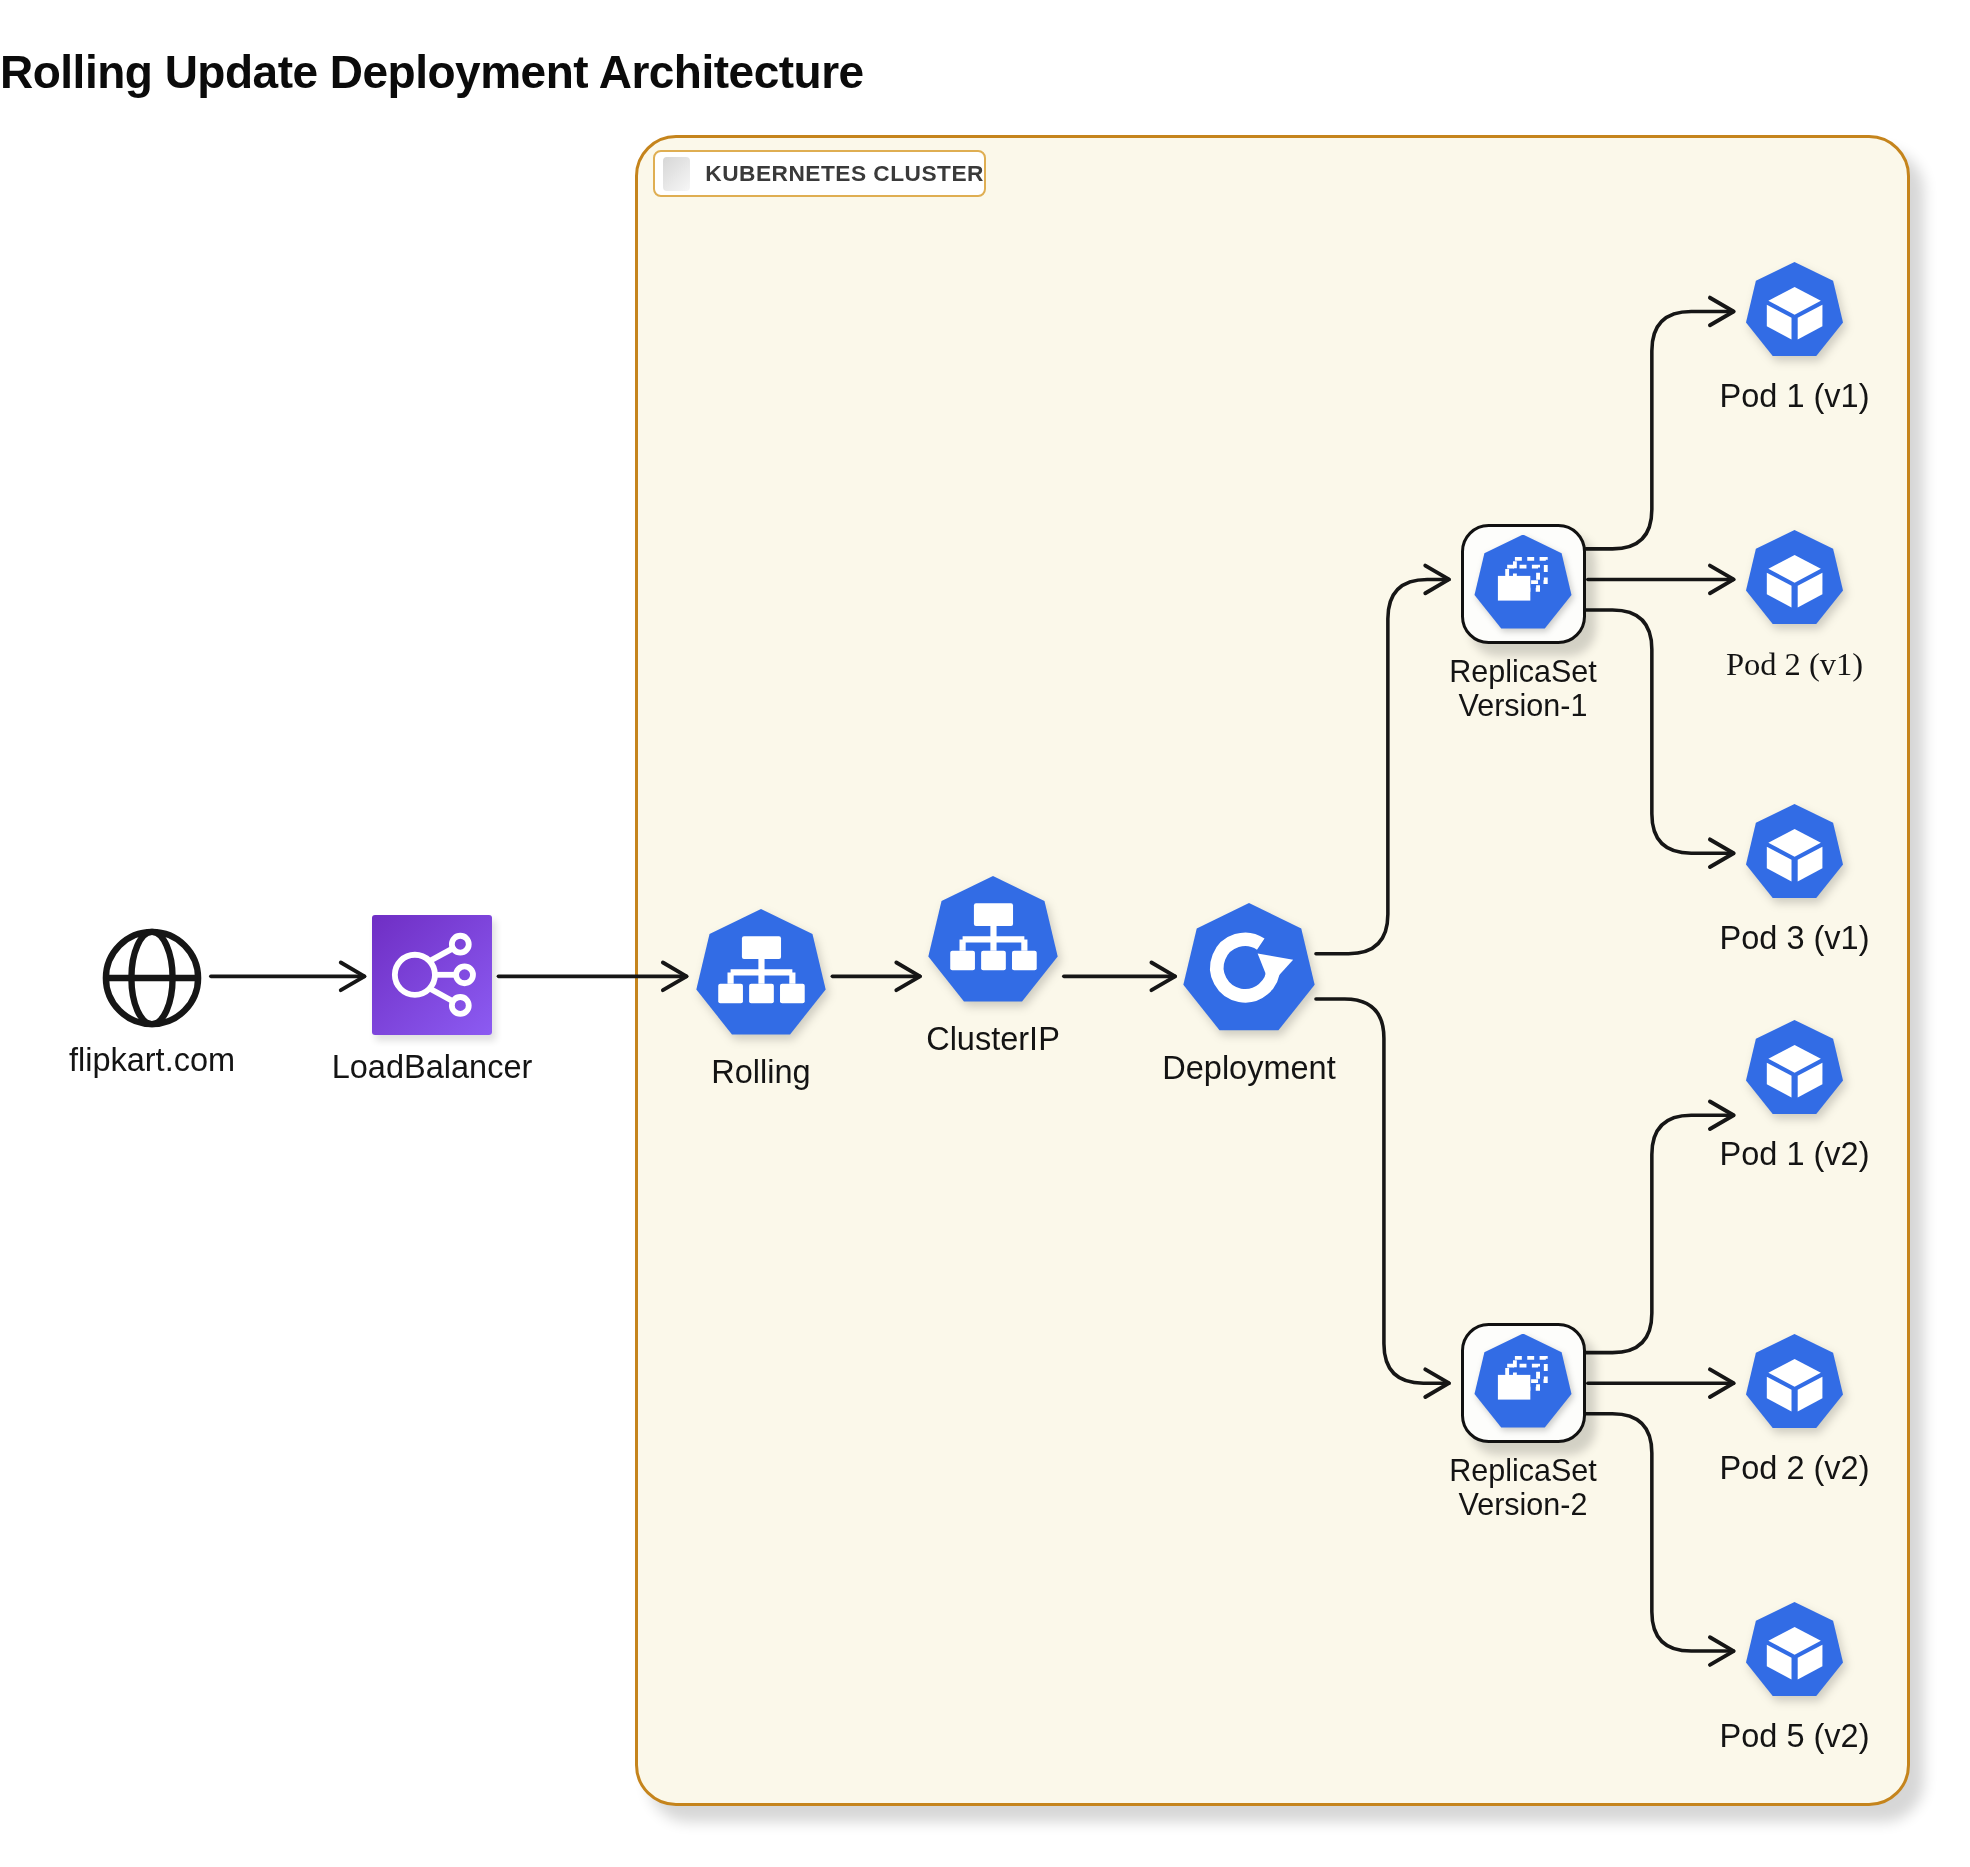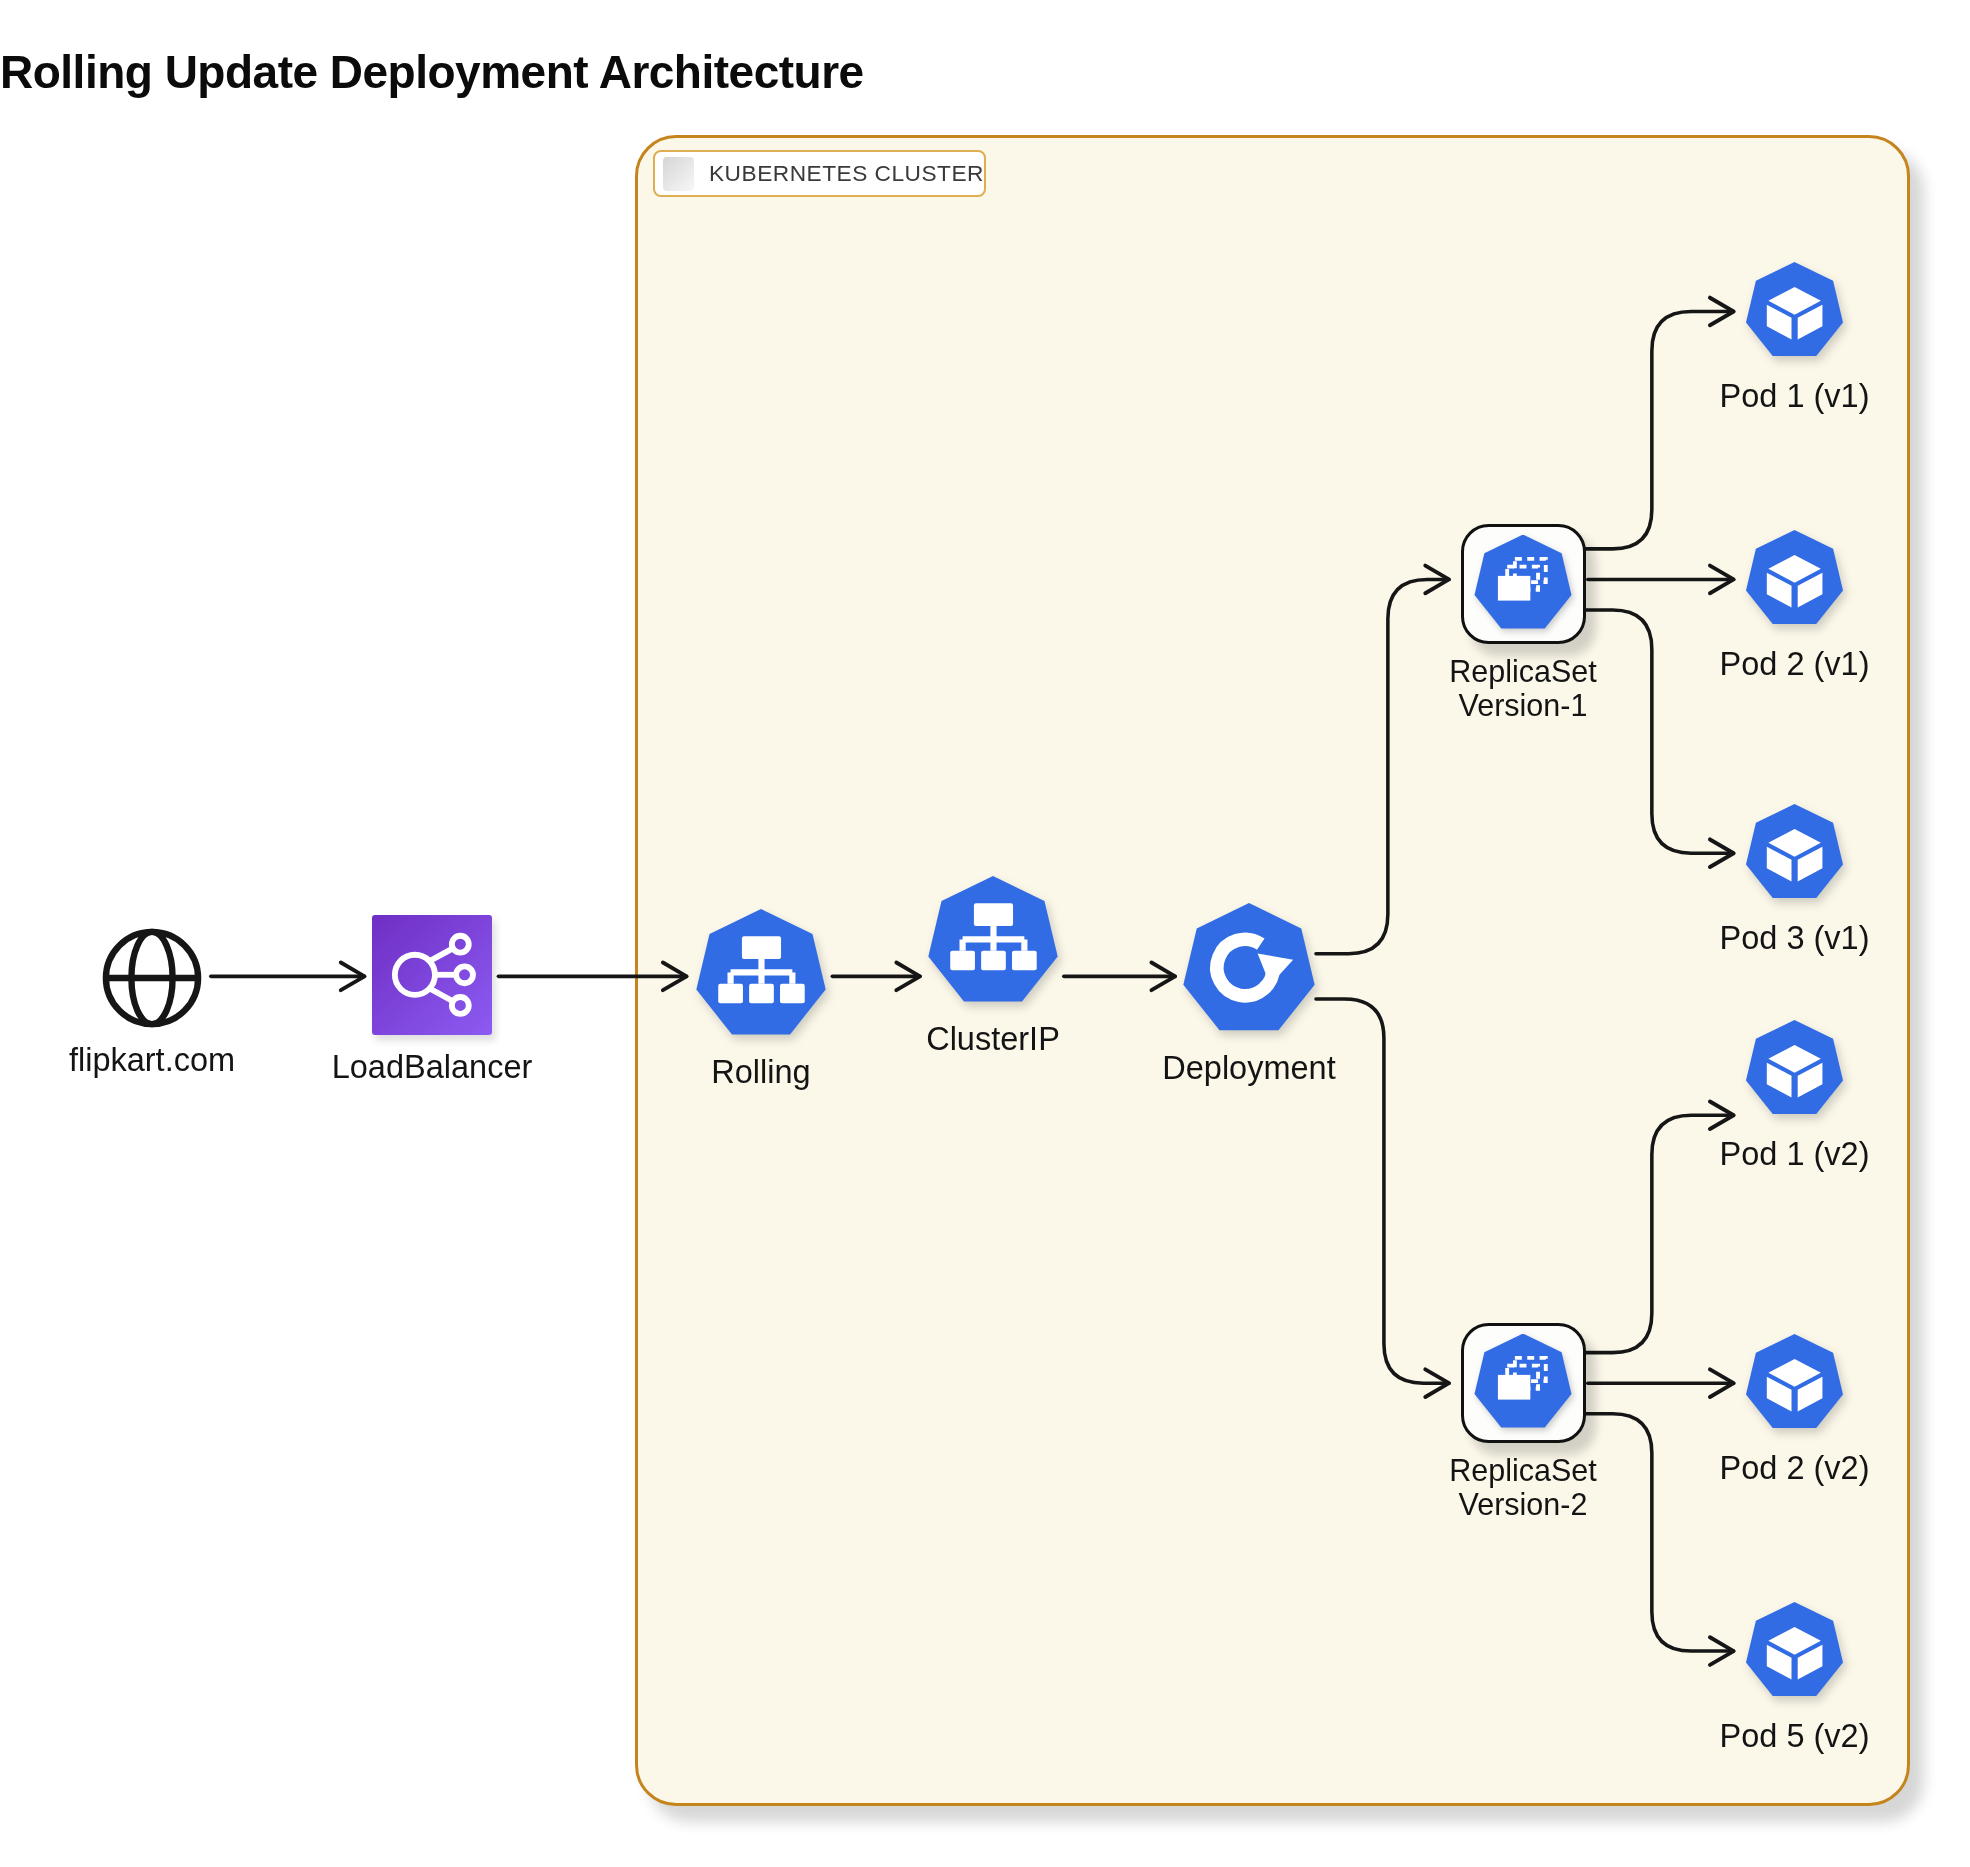--- a/index.html
+++ b/index.html
@@ -52,21 +52,21 @@
     padding-left:7.9px; gap:14.8px;
     z-index:4;
   }
   .cluster-label .chip{
     width:34px; height:34px;
     border-radius:3.9px;
     background:linear-gradient(135deg,#D6D6D6,#F7F7F7);
   }
   .cluster-label .txt{
     font-size:22.7px;
-    font-weight:normal;
+    font-weight:bold;
     letter-spacing:0.5px;
     color:#3a3a3a;
     white-space:nowrap;
   }
   svg.edges{
     position:absolute; left:0; top:0;
     width:1970px; height:1868px;
     z-index:2;
     pointer-events:none;
   }
@@ -118,21 +118,21 @@
   #node-loadbalancer{ left:314px;  top:915px;  width:236px; }
   #node-loadbalancer .label{ margin-top:12.8px; }
   #node-nodeport    { left:633px;  top:909px;  width:256px; }
   #node-clusterip   { left:865px;  top:876px;  width:256px; }
   #node-deployment  { left:1121px; top:903px;  width:256px; }
   #node-nodeport .label, #node-clusterip .label, #node-deployment .label{ margin-top:11.8px; }
   #node-rs1{ left:1395px; top:524px;  width:256px; }
   #node-rs2{ left:1395px; top:1323px; width:256px; }
   .pod{ left:1686px; width:217px; }
   .pod .label{ margin-top:15.8px; }
-  #pod-0{ top:262px; }  #pod-1{ top:530px; }  #pod-2{ top:804px; }
+  #pod-0{ top:262px; }  #pod-1{ top:530px;font-family:Liberation Serif, serif; }  #pod-2{ top:804px; }
   #pod-3{ top:1020px; } #pod-4{ top:1334px; } #pod-5{ top:1602px; }
 </style>
 </head>
 <body>
 
 <div class="canvas">
 
   <div class="page-title">Rolling Update Deployment Architecture</div>
 
   <div class="cluster"></div>

